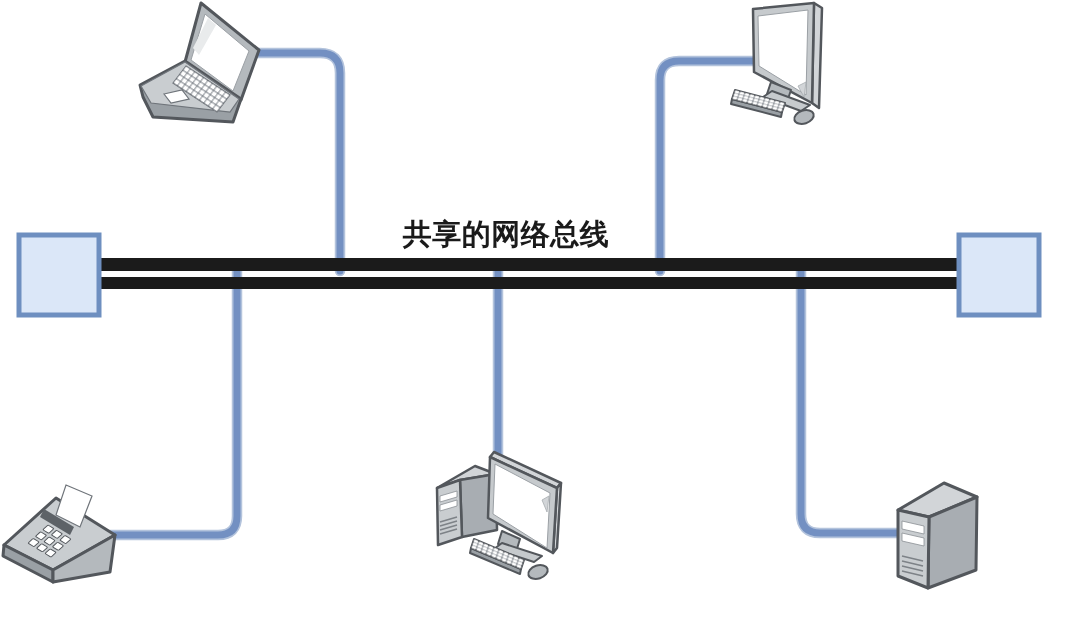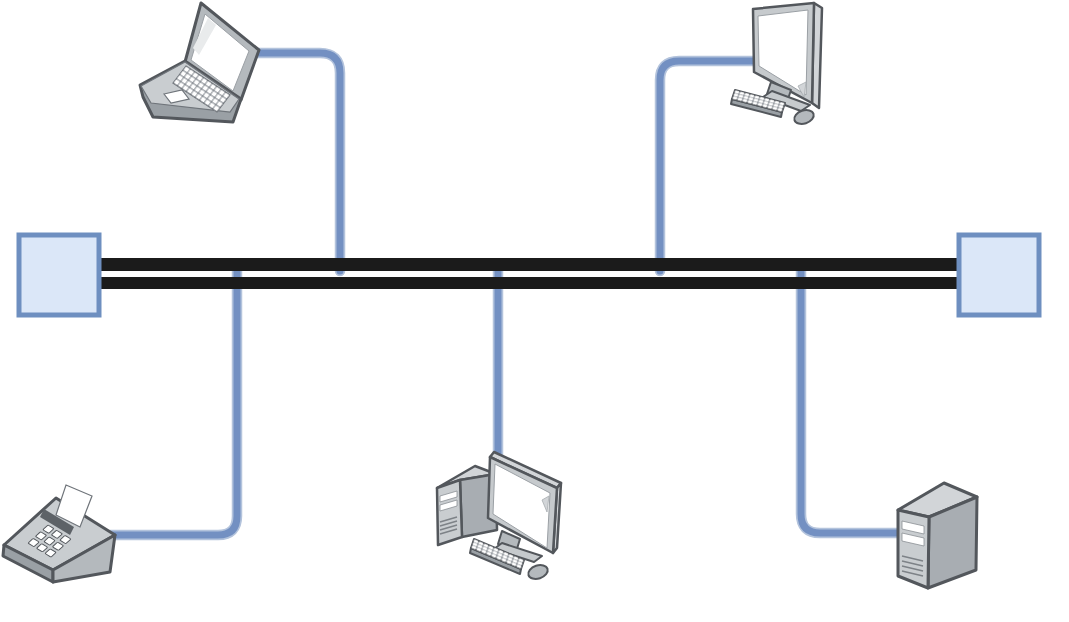--- a/index.html
+++ b/index.html
@@ -171,13 +171,14 @@
     <path class="f-white" stroke="#8a8f94" stroke-width="0.8" d="M902,533 L924,538 L924,546 L902,541 Z"></path>
     <g class="vent">
       <path d="M902,556 L923,561"></path>
           <path d="M902,561 L923,566"></path>
       <path d="M902,566 L923,571"></path>
           <path d="M902,571 L923,576"></path>
     </g>
   </g>
 </svg>
 
+<div class="bus-label">共享的网络总线</div>
 </div>
 
 </body></html>

